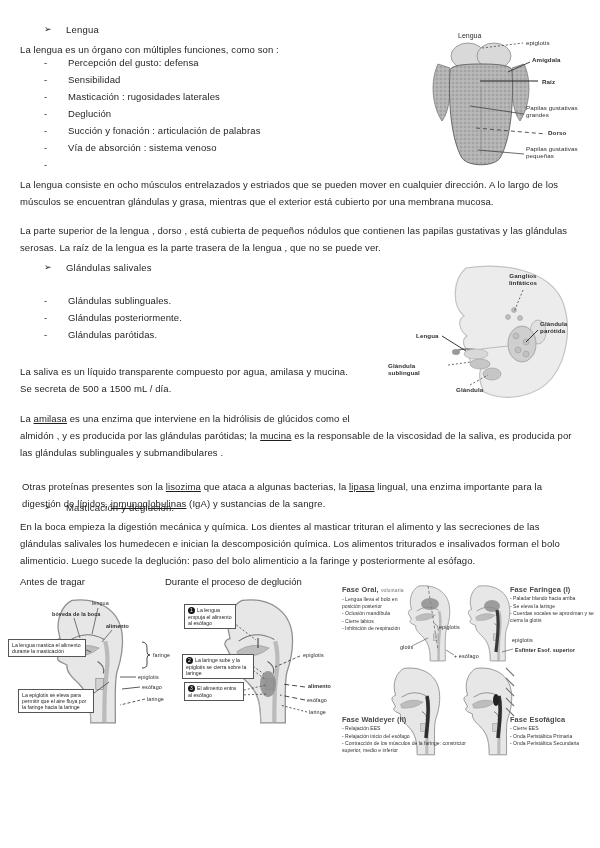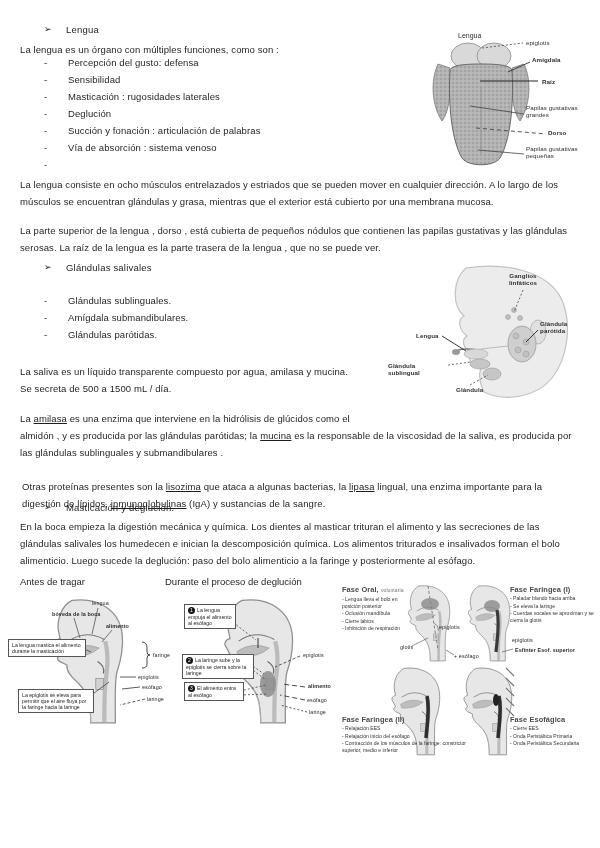--- a/index.html
+++ b/index.html
@@ -120,21 +120,21 @@
     <span class="harrow">➢</span>
     <span>Glándulas salivales</span>
   </div>
   <div class="abs blist" style="left:44px;top:295px">
     <div class="brow">
         <span class="dash">-</span>
         <span>Glándulas sublinguales.</span>
       </div>
     <div class="brow">
         <span class="dash">-</span>
-        <span>Amígdala submandibulares.</span>
+        <span>Glándulas posteriormente.</span>
       </div>
     <div class="brow">
         <span class="dash">-</span>
         <span>Glándulas parótidas.</span>
       </div>
   </div>
   <div class="abs body-text" style="left:20px;top:363px;width:420px">La saliva es un líquido transparente compuesto por agua, amilasa y mucina.</div>
   <div class="abs body-text" style="left:20px;top:380px;width:420px">Se secreta de 500 a 1500 mL / día.</div>
 
   <div class="fig" style="left:388px;top:262px;width:212px;height:140px">
@@ -263,21 +263,21 @@
     <span class="fig-label sm" style="left:99px;top:44px">epiglotis</span>
     <span class="fig-label sm" style="left:114px;top:73px"><span>+</span> <span>esófago</span></span>
     <span class="fase-title" style="left:170px;top:5px">Fase Faringea (I)</span>
     <div class="fase-bullets" style="left:170px;top:15px;width:86px">
       <div>- Paladar blando hacia arriba</div>
       <div>- Se eleva la laringe</div>
       <div>- Cuerdas vocales se aproximan y se cierra la glotis</div>
     </div>
     <span class="fig-label sm" style="left:172px;top:57px">epiglotis</span>
     <span class="fig-label sm" style="left:175px;top:67px;font-weight:bold">Esfínter Esof. superior</span>
-    <span class="fase-title" style="left:2px;top:135px">Fase Faringea (II)</span>
+    <span class="fase-title" style="left:2px;top:135px">Fase Waldeyer (II)</span>
     <div class="fase-bullets" style="left:2px;top:145px;width:128px">
       <div>- Relajación EES</div>
       <div>- Relajación inicio del esófago</div>
       <div>- Contracción de los músculos de la faringe: constrictor superior, medio e inferior</div>
     </div>
     <span class="fase-title" style="left:170px;top:135px">Fase Esofágica</span>
     <div class="fase-bullets" style="left:170px;top:145px;width:86px">
       <div>- Cierre EES</div>
       <div>- Onda Peristáltica Primaria</div>
       <div>- Onda Peristáltica Secundaria</div>

